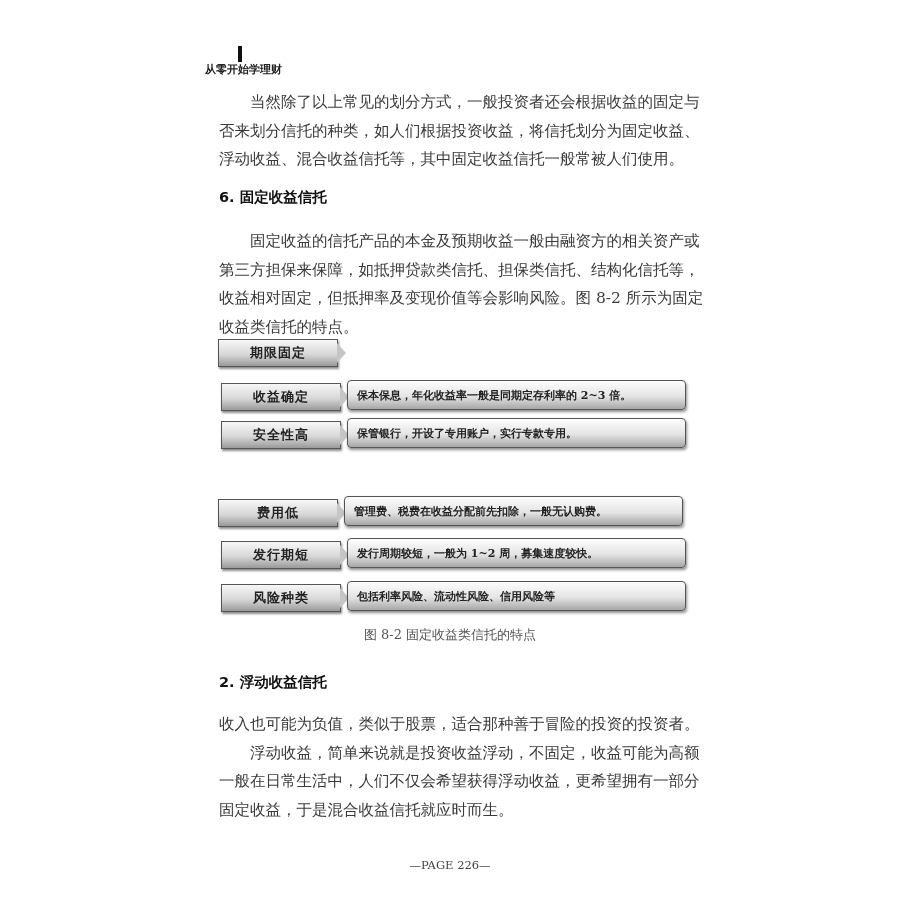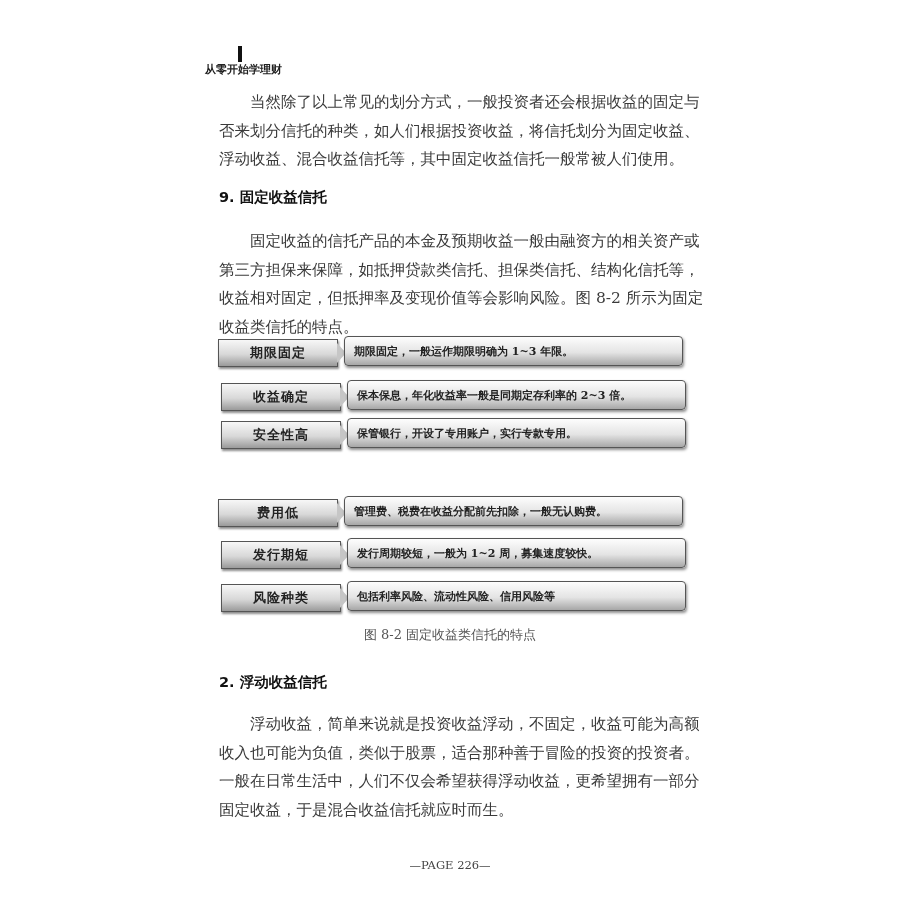--- a/index.html
+++ b/index.html
@@ -41,33 +41,32 @@
   <div class="header-bar"></div>
   <span class="header-title">从零开始学理财</span>
 </div>
 
 <p class="para" style="top:88px;">
   <span class="line indent">当然除了以上常见的划分方式，一般投资者还会根据收益的固定与</span>
   <span class="line">否来划分信托的种类，如人们根据投资收益，将信托划分为固定收益、</span>
   <span class="line">浮动收益、混合收益信托等，其中固定收益信托一般常被人们使用。</span>
 </p>
 
-<h2 class="heading" style="top:188px;">9.  固定收益信托</h2>
+<h2 class="heading" style="top:188px;">6.  固定收益信托</h2>
 
 <p class="para" style="top:227px;">
   <span class="line indent">固定收益的信托产品的本金及预期收益一般由融资方的相关资产或</span>
   <span class="line">第三方担保来保障，如抵押贷款类信托、担保类信托、结构化信托等，</span>
   <span class="line">收益相对固定，但抵押率及变现价值等会影响风险。图 8-2 所示为固定</span>
   <span class="line">收益类信托的特点。</span>
 </p>
 
 <div class="diagram">
   <div class="row" style="top:336px;border-radius:11px;">
     <div class="lbox">期限固定</div>
-    <div class="rbox">期限固定，一般运作期限明确为 1~3 年限。</div>
   </div>
   <div class="row" style="top:380px; left:221px;">
     <div class="lbox">收益确定</div>
     <div class="rbox">保本保息，年化收益率一般是同期定存利率的 2~3 倍。</div>
   </div>
   <div class="row" style="top:418px; left:221px;">
     <div class="lbox">安全性高</div>
     <div class="rbox">保管银行，开设了专用账户，实行专款专用。</div>
   </div>
   <div class="row" style="top:496px; left:218px;">
@@ -82,19 +81,19 @@
     <div class="lbox">风险种类</div>
     <div class="rbox">包括利率风险、流动性风险、信用风险等</div>
   </div>
 </div>
 
 <div class="caption">图 8-2    固定收益类信托的特点</div>
 
 <h2 class="heading" style="top:673px;">2.  浮动收益信托</h2>
 
 <p class="para" style="top:710px;">
+  <span class="line">收入也可能为负值，类似于股票，适合那种善于冒险的投资的投资者。</span>
   <span class="line indent">浮动收益，简单来说就是投资收益浮动，不固定，收益可能为高额</span>
-  <span class="line">收入也可能为负值，类似于股票，适合那种善于冒险的投资的投资者。</span>
   <span class="line">一般在日常生活中，人们不仅会希望获得浮动收益，更希望拥有一部分</span>
   <span class="line">固定收益，于是混合收益信托就应时而生。</span>
 </p>
 
 <div class="footer">—PAGE 226—</div>
 
 </body></html>

